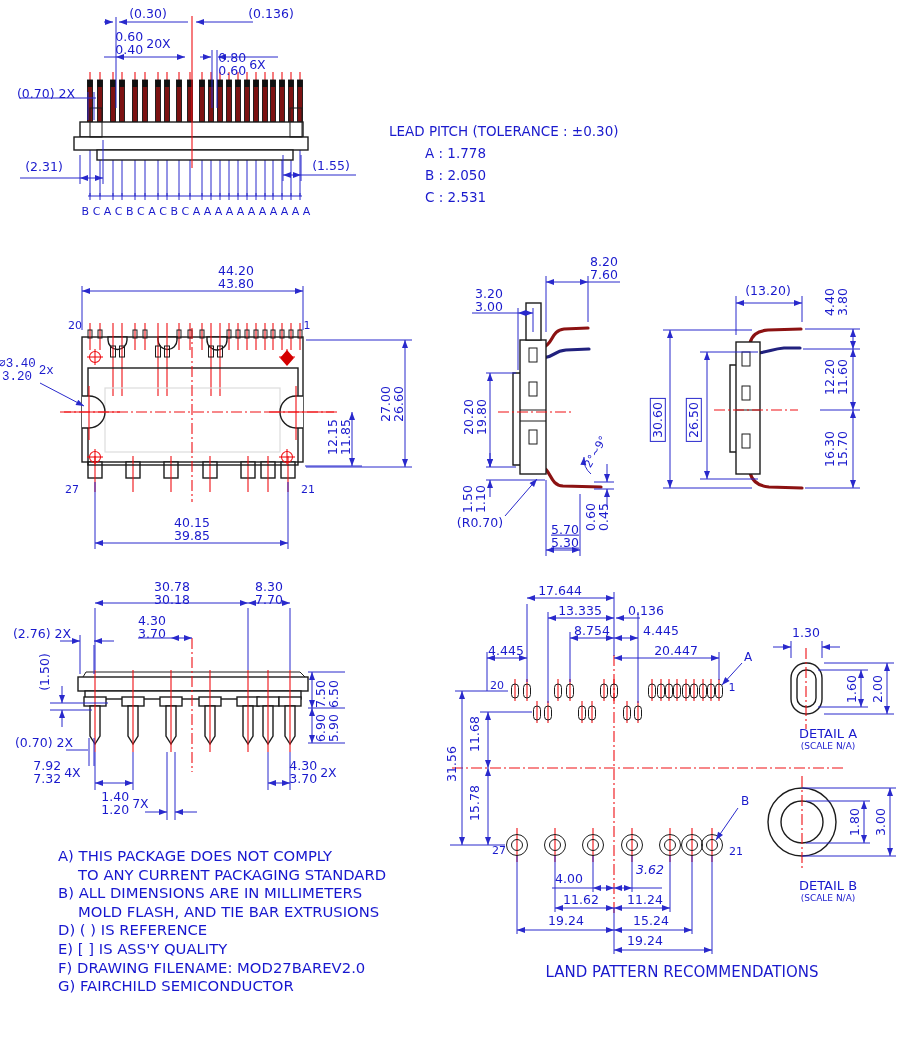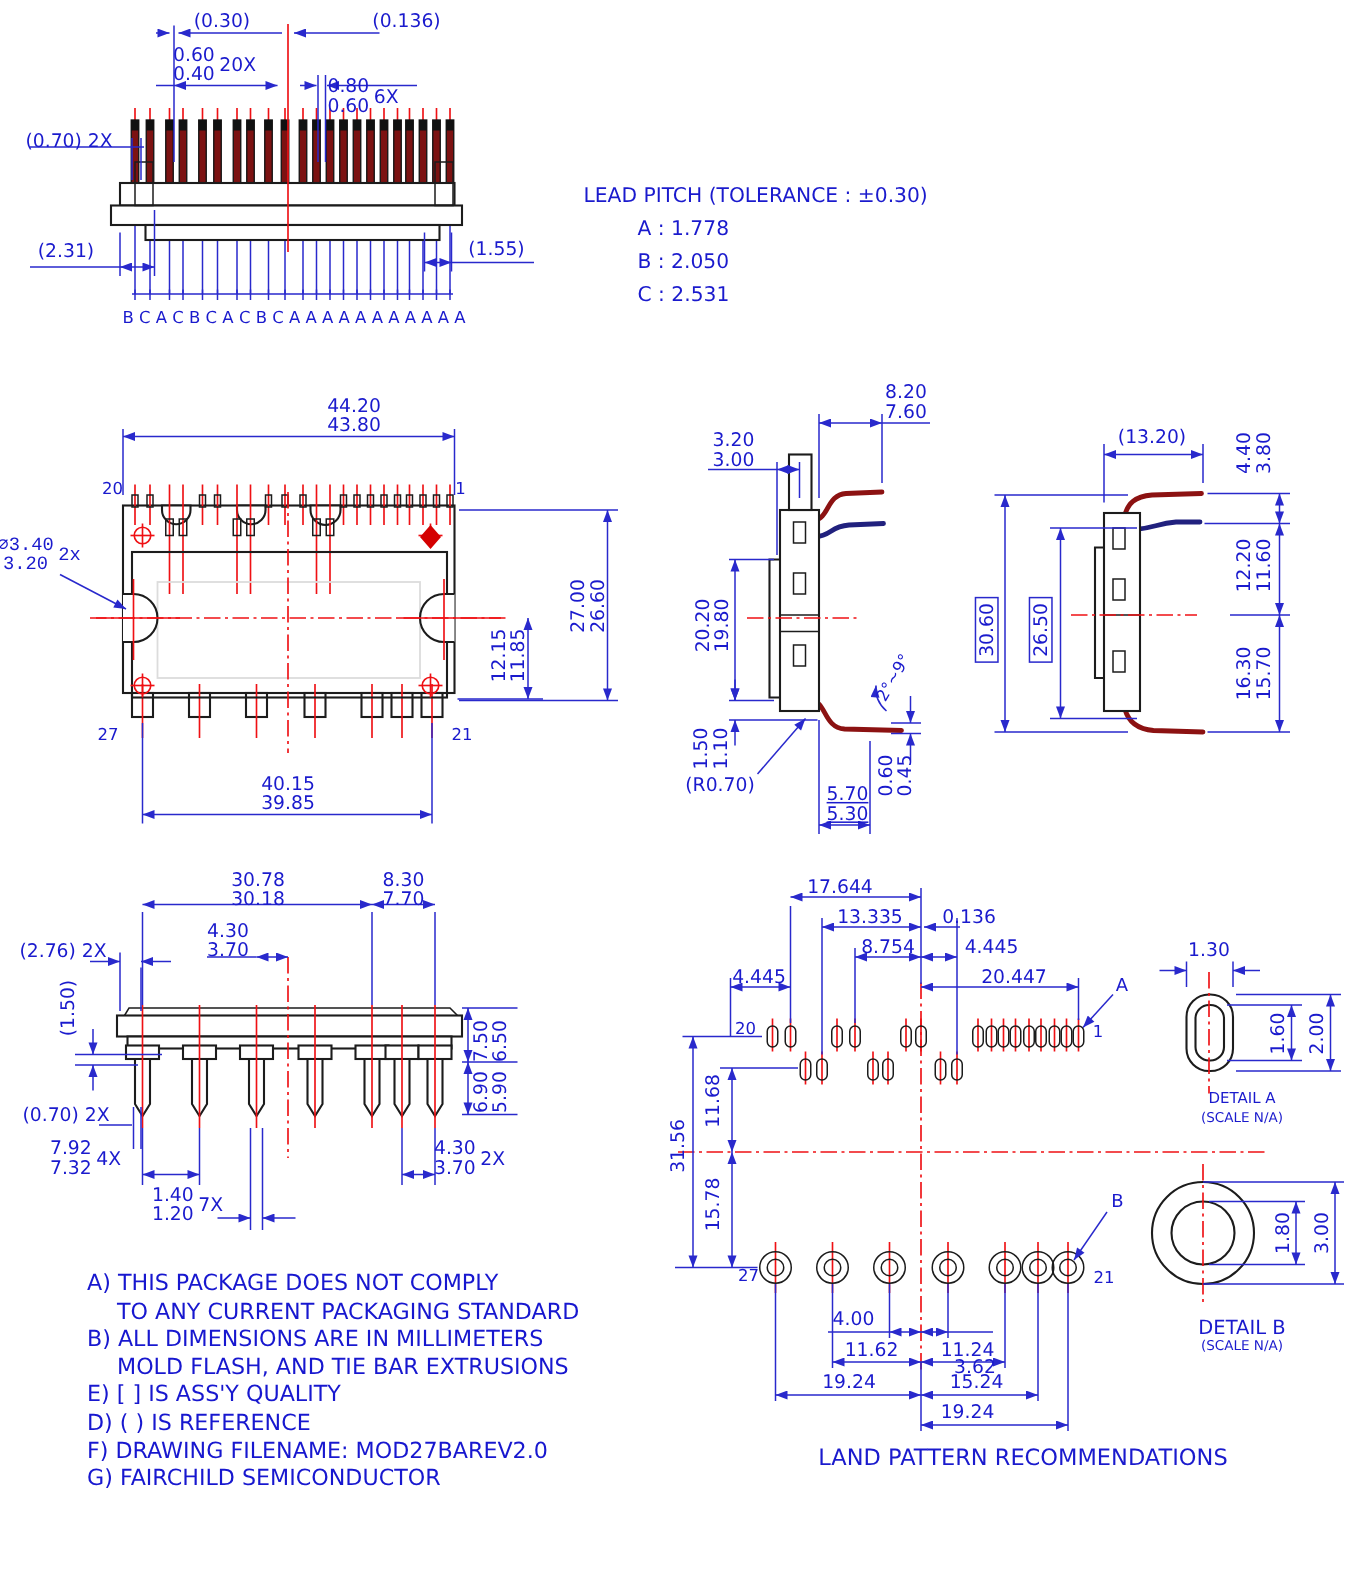--- a/index.html
+++ b/index.html
@@ -897,21 +897,21 @@
       <div class="lbl" style="left: 745px; top: 801px; transform: translate(-50%, -50%); font-size: 12px;">
         <div class="col">
           <div>B</div>
         </div>
       </div>
       <div class="lbl" style="left: 569px; top: 879px; transform: translate(-50%, -50%);">
         <div class="col">
           <div>4.00</div>
         </div>
       </div>
-      <div class="lbl" style="left: 650px; top: 911px; transform: translate(-50%, -50%);">
+      <div class="lbl" style="left: 650px; top: 870px; transform: translate(-50%, -50%); font-style: italic;">
         <div class="col">
           <div>3.62</div>
         </div>
       </div>
       <div class="lbl" style="left: 581px; top: 900px; transform: translate(-50%, -50%);">
         <div class="col">
           <div>11.62</div>
         </div>
       </div>
       <div class="lbl" style="left: 645px; top: 900px; transform: translate(-50%, -50%);">
@@ -947,21 +947,21 @@
       <div class="lbl" style="left: 852px; top: 689px; transform: translate(-50%, -50%) rotate(-90deg);">
         <div class="col">
           <div>1.60</div>
         </div>
       </div>
       <div class="lbl" style="left: 878px; top: 689px; transform: translate(-50%, -50%) rotate(-90deg);">
         <div class="col">
           <div>2.00</div>
         </div>
       </div>
-      <div class="lbl" style="left: 828px; top: 734px; transform: translate(-50%, -50%); font-size: 10px;">
+      <div class="lbl" style="left: 828px; top: 734px; transform: translate(-50%, -50%); font-size: 13px;">
         <div class="col">
           <div>DETAIL A</div>
         </div>
       </div>
       <div class="lbl" style="left: 828px; top: 747px; transform: translate(-50%, -50%); font-size: 9px;">
         <div class="col">
           <div>(SCALE N/A)</div>
         </div>
       </div>
       <div class="lbl" style="left: 855px; top: 822px; transform: translate(-50%, -50%) rotate(-90deg);">
@@ -983,18 +983,18 @@
         <div class="col">
           <div>(SCALE N/A)</div>
         </div>
       </div>
     </div>
 <div id="notes">
       <div style="padding-left: 22px;">A) THIS PACKAGE DOES NOT COMPLY</div>
       <div style="padding-left: 42px;">TO ANY CURRENT PACKAGING STANDARD</div>
       <div style="padding-left: 22px;">B) ALL DIMENSIONS ARE IN MILLIMETERS</div>
       <div style="padding-left: 42px;">MOLD FLASH, AND TIE BAR EXTRUSIONS</div>
+      <div style="padding-left: 22px;">D) ( ) IS REFERENCE</div>
       <div style="padding-left: 22px;">E) [ ] IS ASS'Y QUALITY</div>
-      <div style="padding-left: 22px;">D) ( ) IS REFERENCE</div>
       <div style="padding-left: 22px;">F) DRAWING FILENAME: MOD27BAREV2.0</div>
       <div style="padding-left: 22px;">G) FAIRCHILD SEMICONDUCTOR</div>
     </div>
 </div>
 
 </body></html>

